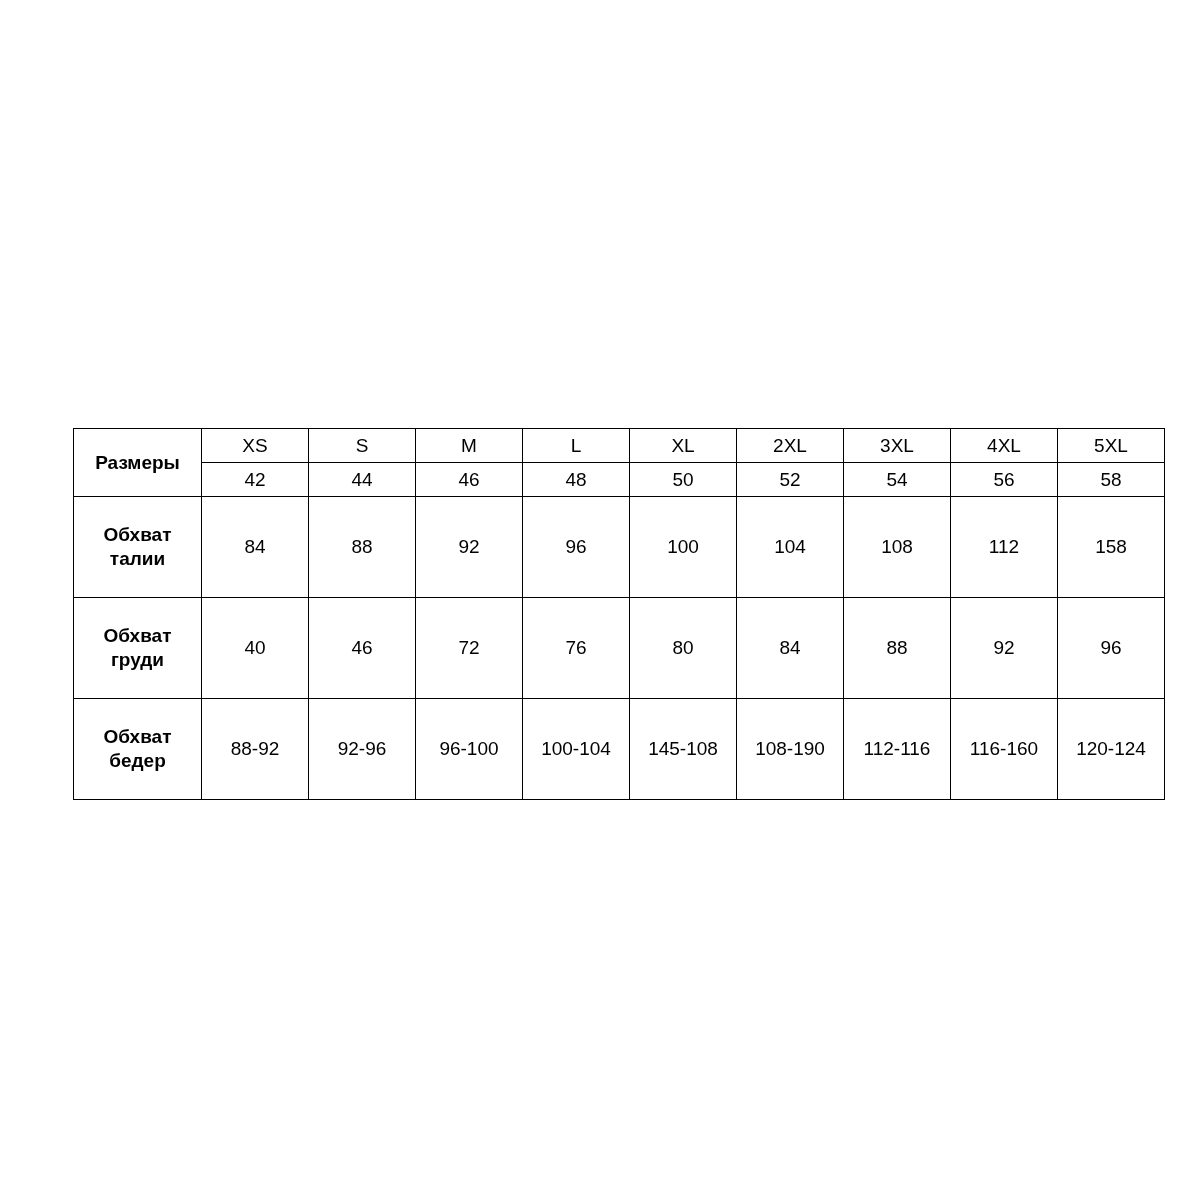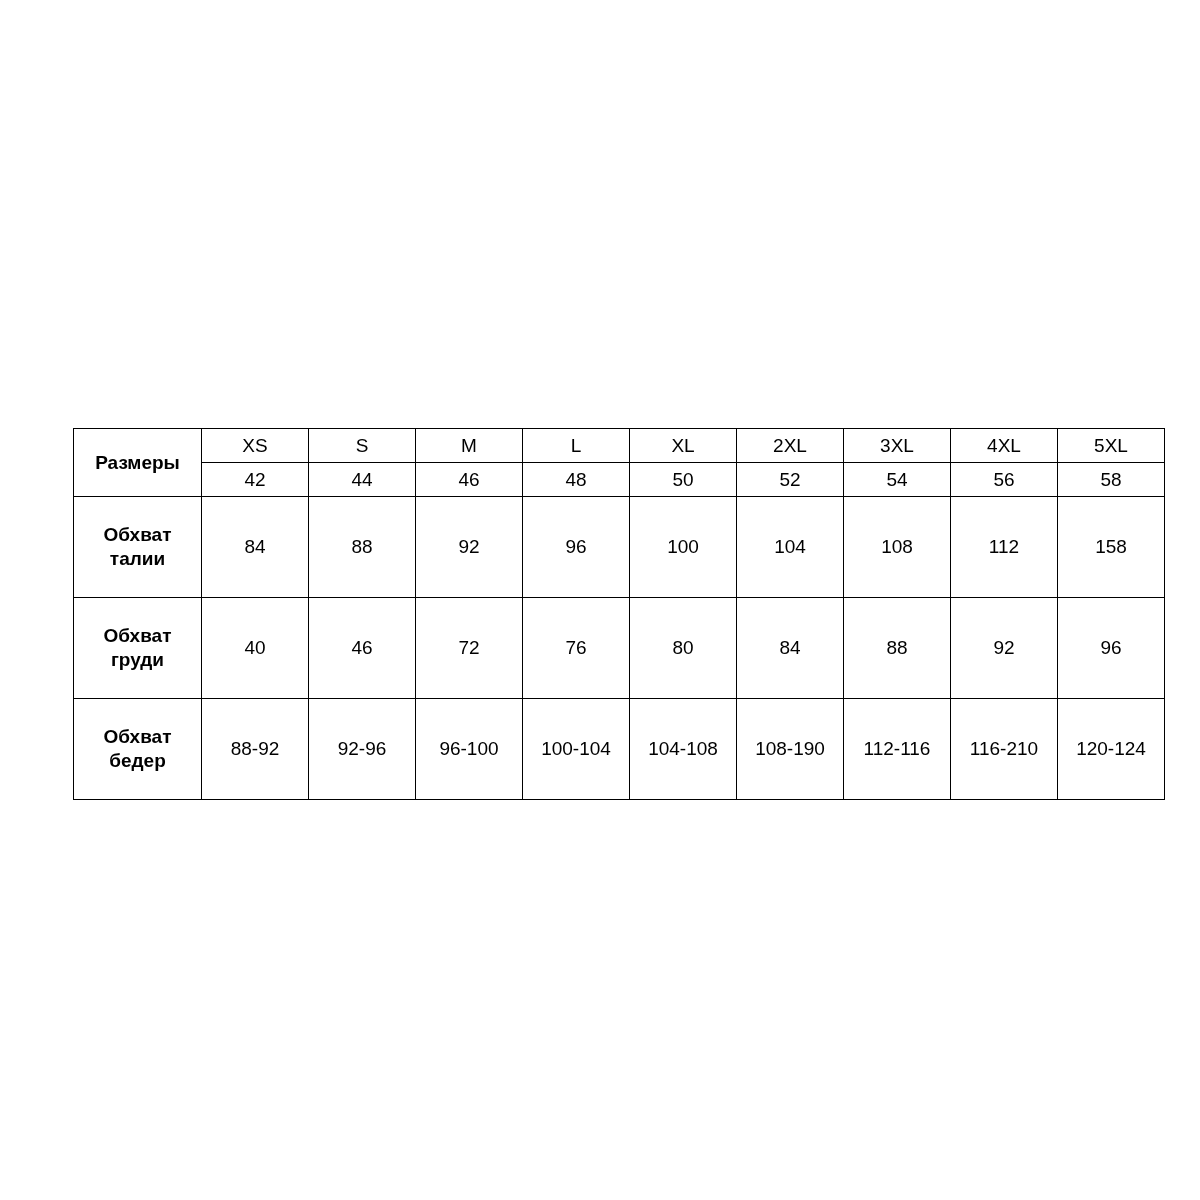--- a/index.html
+++ b/index.html
@@ -136,21 +136,21 @@
 
       <tr>
         <td class="rowlabel">
           <div>Обхват</div>
           <div>бедер</div>
         </td>
         <td class="data">88-92</td>
         <td class="data">92-96</td>
         <td class="data">96-100</td>
         <td class="data">100-104</td>
-        <td class="data">104-108</td>
+        <td class="data">145-108</td>
         <td class="data">108-190</td>
         <td class="data">112-116</td>
-        <td class="data">116-210</td>
+        <td class="data">116-160</td>
         <td class="data">120-124</td>
       </tr>
     </tbody>
   </table>
 </div>
 
 </body></html>

